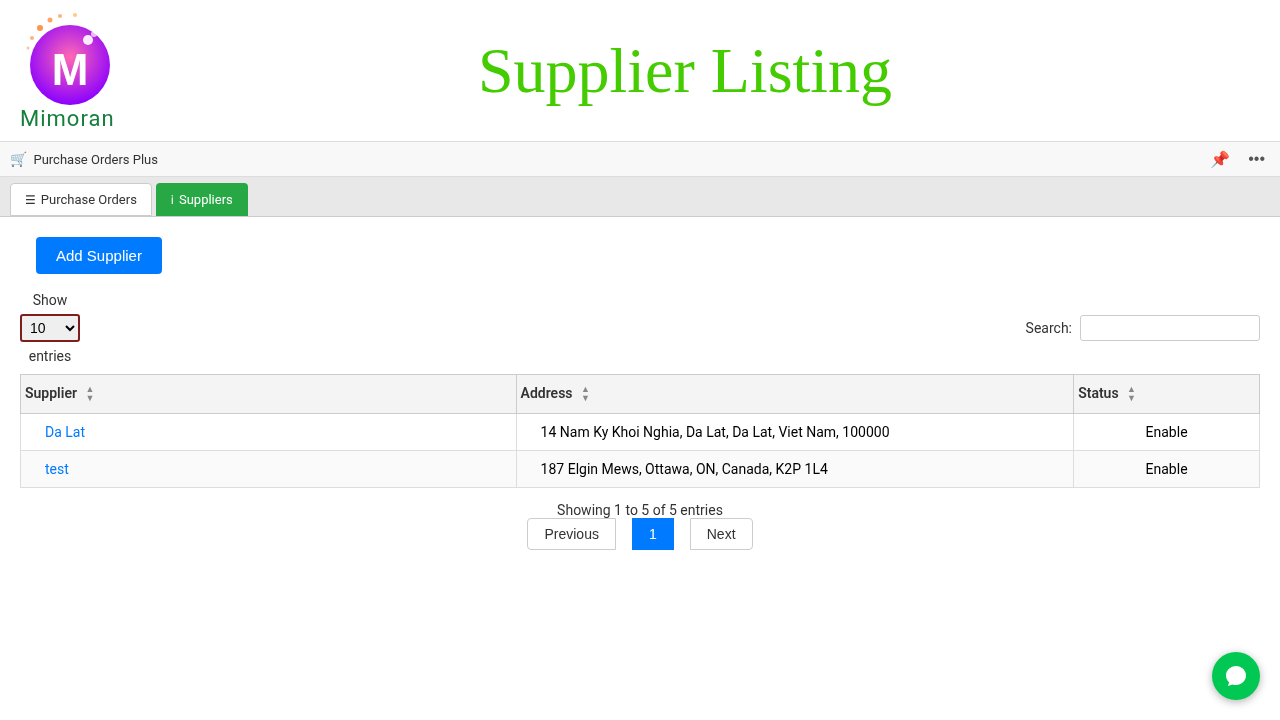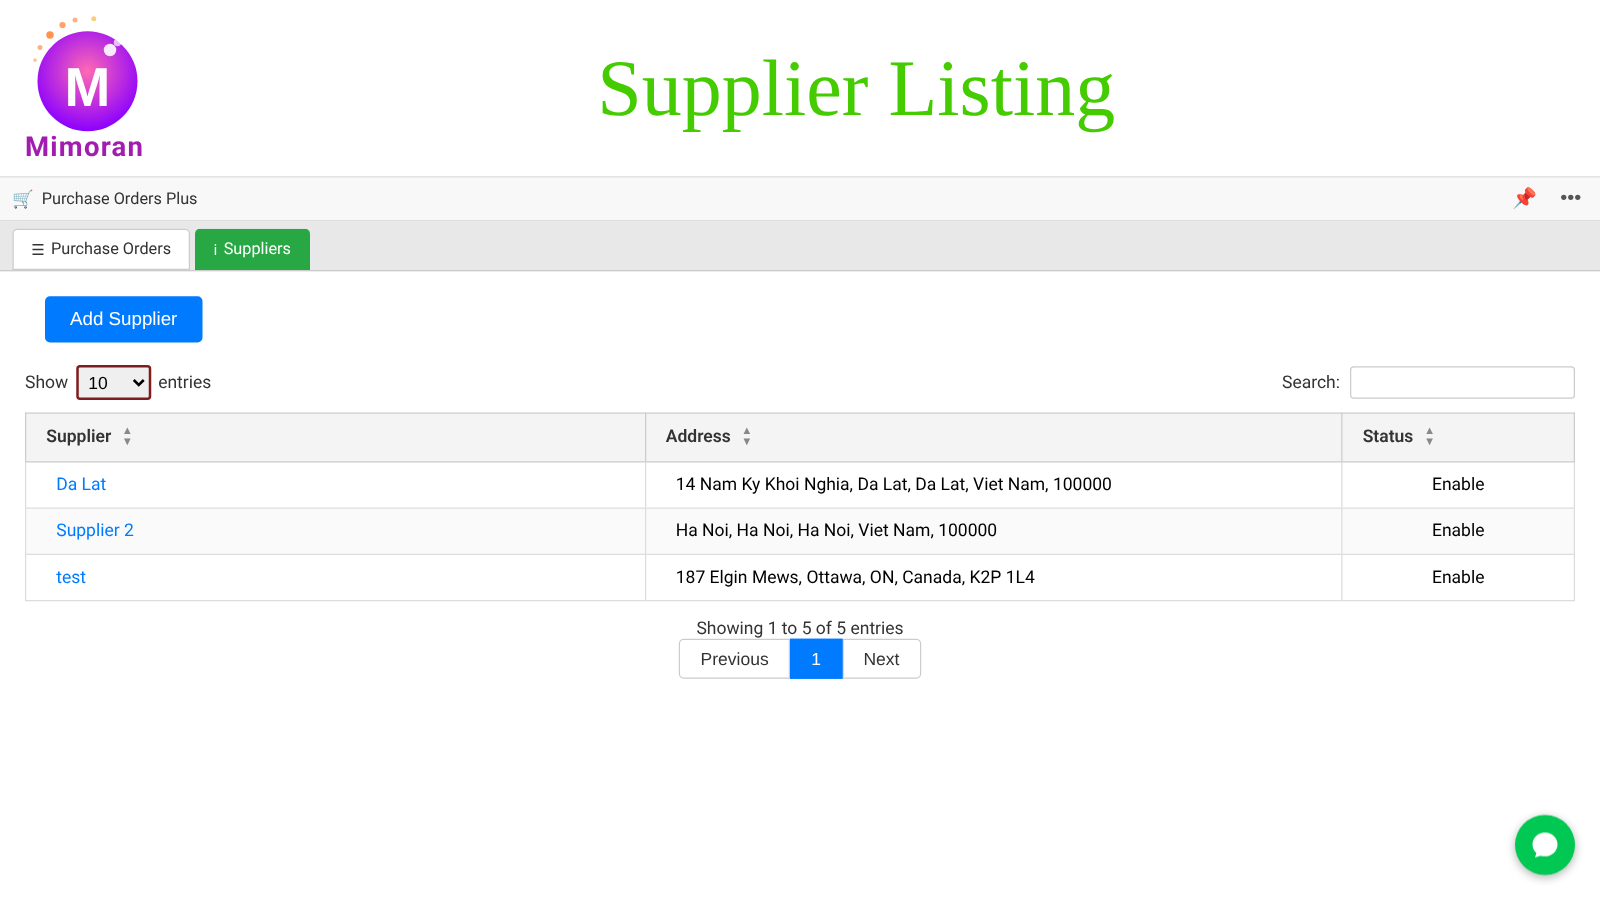--- a/index.html
+++ b/index.html
@@ -17,22 +17,22 @@
       flex-direction: column;
       align-items: flex-start;
       width: 180px;
     }
     .logo-icon {
       width: 100px;
       height: 100px;
     }
     .logo-text {
       font-size: 22px;
-      font-weight: 700;
-      color: #a21caf;
+      font-weight: 400;
+      color: #15803d;
       letter-spacing: 1px;
       margin-top: -4px;
     }
     .page-title {
       flex: 1;
       text-align: center;
       font-size: 64px;
       font-weight: 400;
       color: #44cc00;
       font-family: Georgia, serif;
@@ -130,20 +130,21 @@
       align-items: center;
       justify-content: space-between;
       margin-bottom: 10px;
     }
     .show-entries-left {
       display: flex;
       align-items: center;
       gap: 6px;
       font-size: 14px;
       color: #333;
+      flex-direction: column;
     }
     .entries-select {
       border: 2px solid #7f1d1d;
       border-radius: 3px;
       padding: 3px 4px;
       font-size: 14px;
       width: 60px;
     }
     .search-area {
       display: flex;
@@ -164,21 +165,21 @@
     
     .data-table {
       width: 100%;
       border-collapse: collapse;
       border: 1px solid #ccc;
       font-size: 14px;
     }
     .data-table th {
       background: #f4f4f4;
       border: 1px solid #ccc;
-      padding: 10px 16px;
+      padding: 10px 4px;
       text-align: left;
       font-weight: 600;
       color: #333;
     }
     .data-table th .sort-icons {
       display: inline-flex;
       flex-direction: column;
       margin-left: 5px;
       font-size: 9px;
       vertical-align: middle;
@@ -209,21 +210,21 @@
       margin-top: 14px;
       flex-direction: column;
     }
     .showing-text {
       font-size: 14px;
       color: #333;
     }
     .pagination-btns {
       display: flex;
       align-items: center;
-      gap: 0;
+      gap: 16px;
     }
     .page-btn {
       border: 1px solid #ccc;
       background: #fff;
       padding: 7px 16px;
       font-size: 14px;
       cursor: pointer;
       color: #333;
     }
     .page-btn:first-child { border-radius: 4px 0 0 4px; }
@@ -352,25 +353,20 @@
       </tr>
     </thead>
     <tbody id="table-body">
 
     <tr>
           <td><a class="supplier-link">Da Lat</a></td>
           <td>14 Nam Ky Khoi Nghia, Da Lat, Da Lat, Viet Nam, 100000</td>
           <td style="text-align: center;">Enable</td>
         </tr>
         <tr>
-          <td><a class="supplier-link">Supplier 2</a></td>
-          <td>Ha Noi, Ha Noi, Ha Noi, Viet Nam, 100000</td>
-          <td style="text-align: center;">Enable</td>
-        </tr>
-        <tr>
           <td><a class="supplier-link">test</a></td>
           <td>187 Elgin Mews, Ottawa, ON, Canada, K2P 1L4</td>
           <td style="text-align: center;">Enable</td>
         </tr>
       </tbody>
   </table>
 
   
   <div class="pagination-row">
     <span class="showing-text">Showing 1 to 5 of 5 entries</span>

